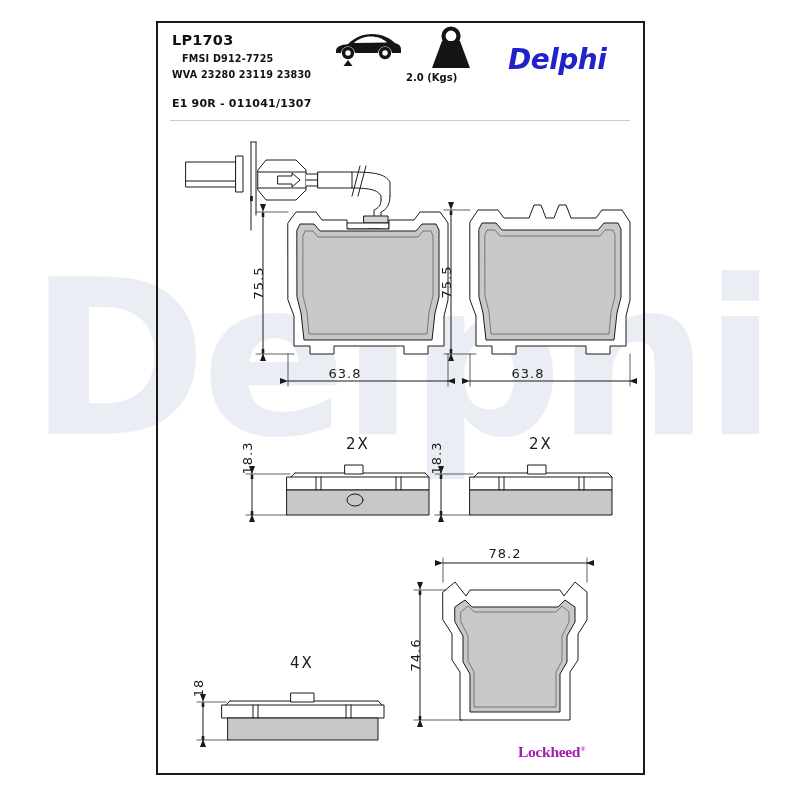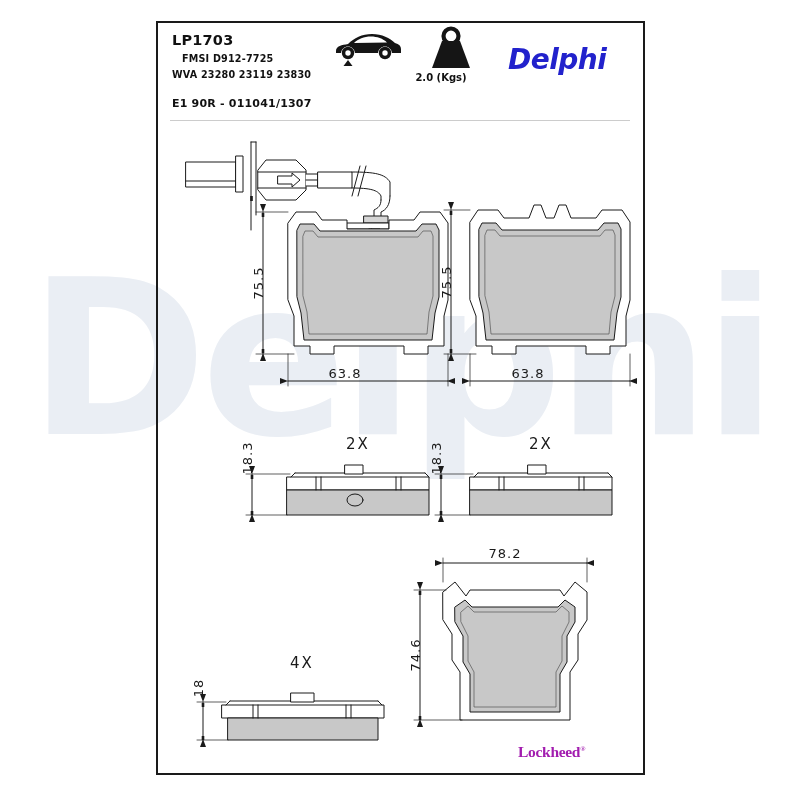--- a/index.html
+++ b/index.html
@@ -88,21 +88,20 @@
     font-size: 11px;
     font-weight: bold;
     color: #111111;
     letter-spacing: 0.2px;
   }
   .hdr-weight {
     position: absolute;
     left: 250px;
     top: 51px;
     width: 70px;
-    text-align: center;
     font-size: 10px;
     font-weight: bold;
     color: #111111;
   }
   .brand-logo {
     position: absolute;
     left: 352px;
     top: 22px;
     font-family: "DejaVu Sans", sans-serif;
     font-size: 28px;

